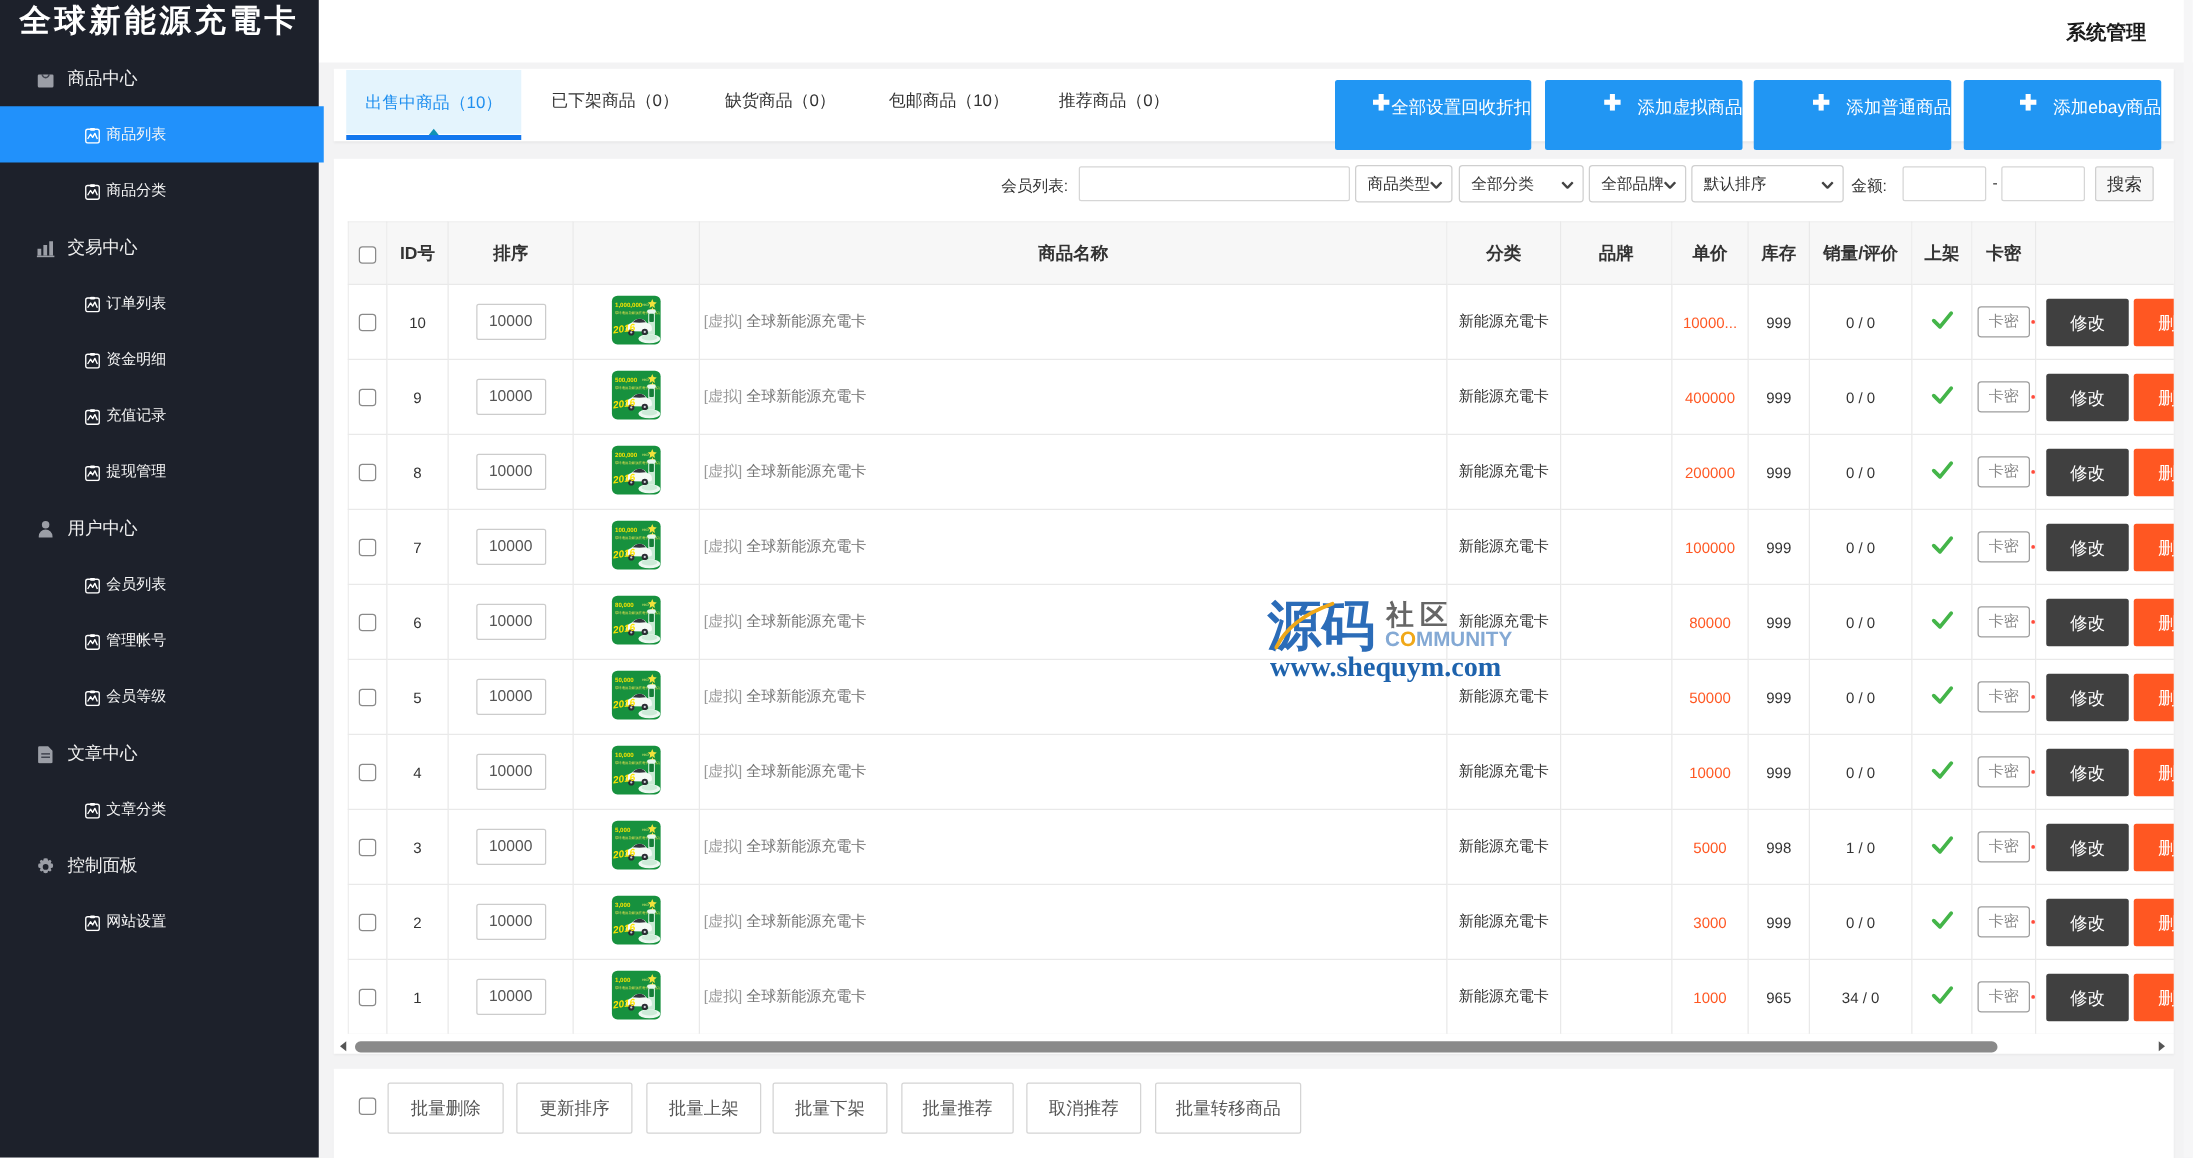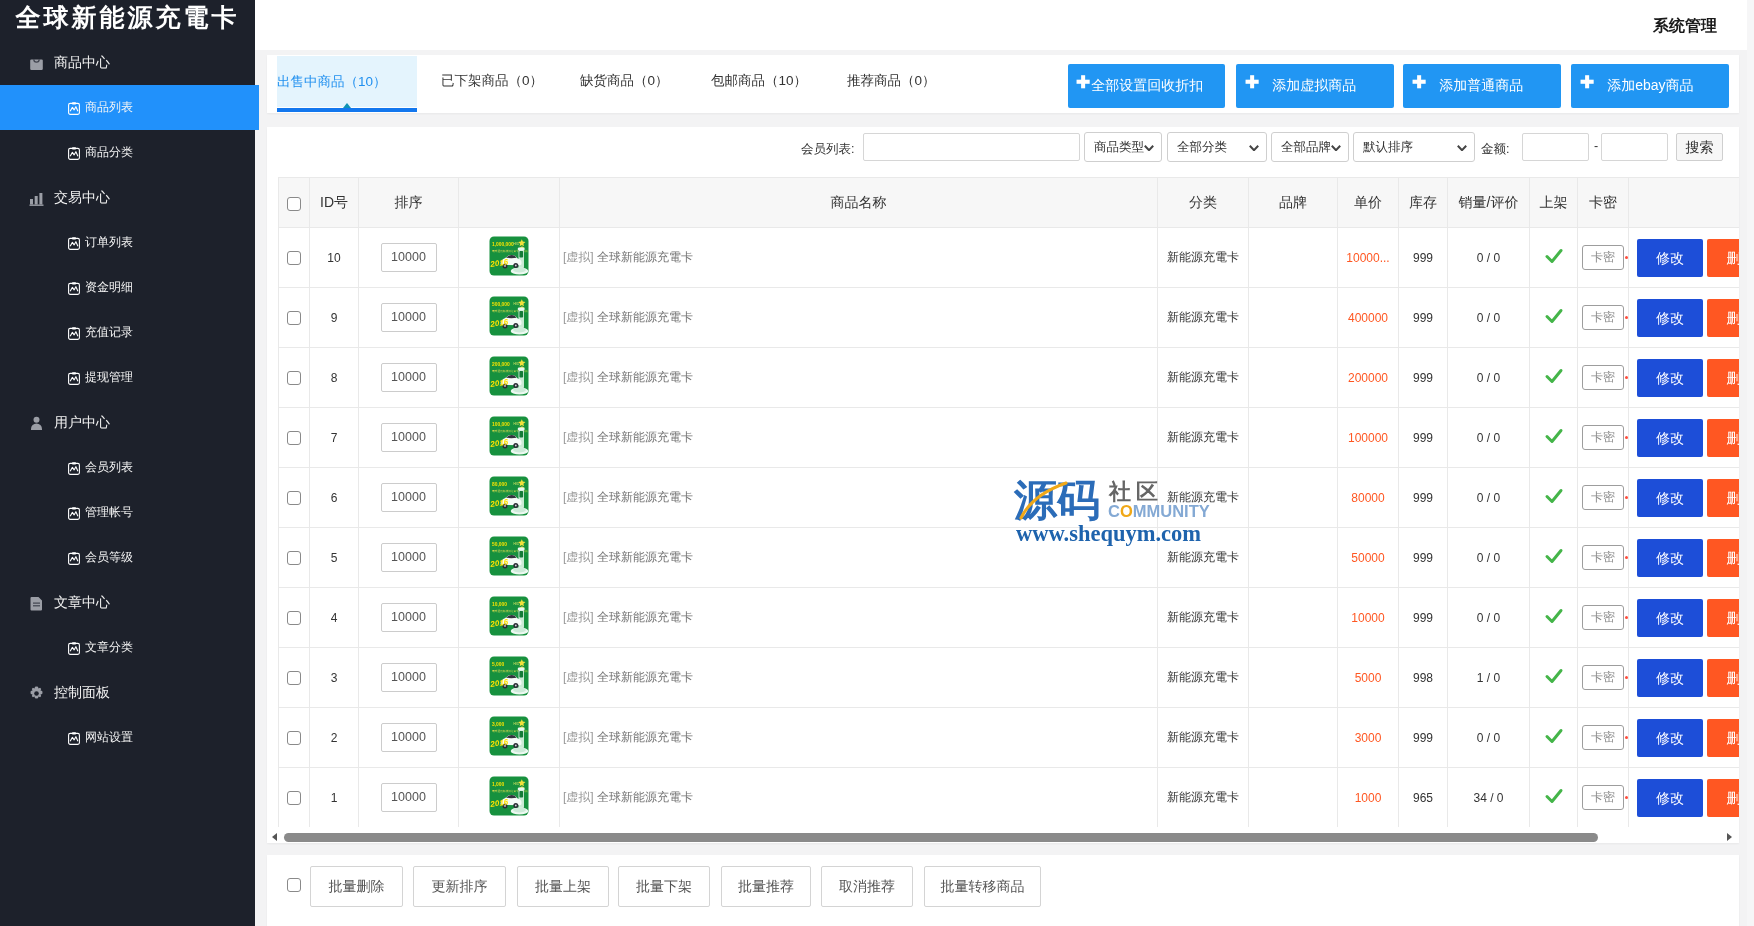--- a/index.html
+++ b/index.html
@@ -10,47 +10,47 @@
 .mi.sub{font-size:12px;padding-left:85px;color:#f5f5f5}
 .mi.active{background:#2191fb}
 .mi .ic{position:absolute;display:block;line-height:0}
 .mi .ic svg{display:block}
 .mi.top .ic{left:29px;top:15.5px;width:15px;height:15px}
 .mi.sub .ic{left:68px;top:16.5px;width:12px;height:13px}
 #topbar{position:absolute;left:255px;top:0;width:1499px;height:50px;background:#fff;z-index:4}
 #topbar .sys{position:absolute;right:37px;top:16px;font-size:16px;font-weight:bold;color:#1a1a1a}
 .card{position:absolute;background:#fff;box-shadow:0 1px 2px rgba(0,0,0,.05)}
 #tabcard{left:267px;top:55px;width:1472px;height:58px}
-.tab-act{position:absolute;left:10px;top:1px;width:140px;height:51px;background:#e4f4fd;color:#1f8fef;font-size:13.5px;text-align:left;line-height:51px}
+.tab-act{position:absolute;left:10px;top:1px;width:140px;height:51px;background:#e4f4fd;color:#1f8fef;font-size:13.5px;text-align:center;line-height:51px}
 .tab-line{position:absolute;left:10px;top:53px;width:140px;height:4px;background:#1377ee}
 .tab-tri{position:absolute;left:76px;top:48px;width:0;height:0;border-left:4.5px solid transparent;border-right:4.5px solid transparent;border-bottom:5px solid #0f93b4}
 .tab{position:absolute;top:0;height:52px;line-height:52px;font-size:13.5px;color:#333}
-.addbtn{position:absolute;top:9px;height:44px;background:#2196f3;color:#fff;font-size:14px;text-align:left;padding-left:8px;line-height:42px;border-radius:2px}
+.addbtn{position:absolute;top:9px;height:56px;background:#2196f3;color:#fff;font-size:14px;text-align:right;padding-left:8px;line-height:42px;border-radius:2px}
 .addbtn .plus{font-weight:bold;font-size:17px;position:relative;top:-2px;margin-right:1px}
 #maincard{left:267px;top:127px;width:1472px;height:716px}
 .flabel{position:absolute;top:14px;font-size:12.5px;color:#333}
 .fin{position:absolute;top:6px;height:28px;border:1px solid #d6d6d6;border-radius:2px;background:#fff}
 .fsel{position:absolute;top:5px;height:30px;border:1px solid #cfcfcf;border-radius:3px;background:#fff;font-size:12.5px;color:#333;line-height:28px;padding-left:9px}
 .fsel svg{position:absolute;right:7px;top:12px}
 .fbtn{position:absolute;top:6px;height:28px;width:47px;border:1px solid #cfcfcf;border-radius:2px;background:#f7f7f7;font-size:14px;color:#333;text-align:center;line-height:26px}
 #twrap{position:absolute;left:11px;top:50px;width:1461px;height:650px;overflow:hidden}
 table{border-collapse:collapse;table-layout:fixed;width:1530px}
 th,td{border:1px solid #e9e9e9;text-align:center;overflow:hidden}
-th{height:50px;background:#f7f7f7;font-size:14px;font-weight:normal;color:#333}
+th{height:50px;background:#f7f7f7;font-size:14px;font-weight:bold;color:#333}
 td{height:60px;font-size:12px;color:#333}
 .cb{display:inline-block;width:14px;height:14px;border:1px solid #8a8a8a;border-radius:3px;background:#fff;vertical-align:middle}
 .sortin{display:inline-block;width:56px;height:29px;border:1px solid #ccc;border-radius:2px;line-height:27px;text-align:center;font-size:12.5px;color:#555}
 .c-name{text-align:left;padding-left:3px}
 .pre{color:#999}
 .lnk{color:#737373}
 .c-price{color:#ff5722}
 .kmbtn{display:inline-block;margin-left:4px;width:42px;height:25px;border:1px solid #9d9d9d;border-radius:3px;line-height:23px;font-size:12px;color:#888;background:#fff}
 .reddot{display:inline-block;width:3px;height:3px;border-radius:50%;background:#ff4c3b;vertical-align:middle;margin-left:1px}
 .btn-edit,.btn-del{display:inline-block;width:66px;height:38px;line-height:38px;color:#fff;font-size:14px;border-radius:2px;text-align:center;vertical-align:middle}
-.btn-edit{background:#1d4ed8;margin-right:4px}
+.btn-edit{background:#404040;margin-right:4px}
 .btn-del{background:#ff5722;width:67px}
 .c-act{white-space:nowrap;text-align:left;padding-left:8px}
 #hscroll{position:absolute;left:3px;top:702px;width:1466px;height:12px}
 #hscroll .arr{position:absolute;top:4px;width:0;height:0;border-top:4px solid transparent;border-bottom:4px solid transparent}
 #hscroll .thumb{position:absolute;left:14px;top:3.5px;width:1314px;height:9px;border-radius:5px;background:#8a8a8a}
 #botcard{left:267px;top:855px;width:1472px;height:80px}
 .bbtn{position:absolute;top:11px;height:41px;border:1px solid #d4d4d4;border-radius:2px;background:#fff;color:#555;font-size:14px;text-align:center;line-height:39px}
 #wm{position:absolute;left:1005px;top:468px;width:260px;height:80px;z-index:30}
 #wmurl{position:absolute;left:1016px;top:521px;font-family:"Liberation Serif",serif;font-weight:bold;font-size:22.5px;color:#1e63ad;z-index:30}
 #vtrack{position:absolute;right:0;top:0;width:7px;height:926px;background:#f6f6f7;z-index:60}

